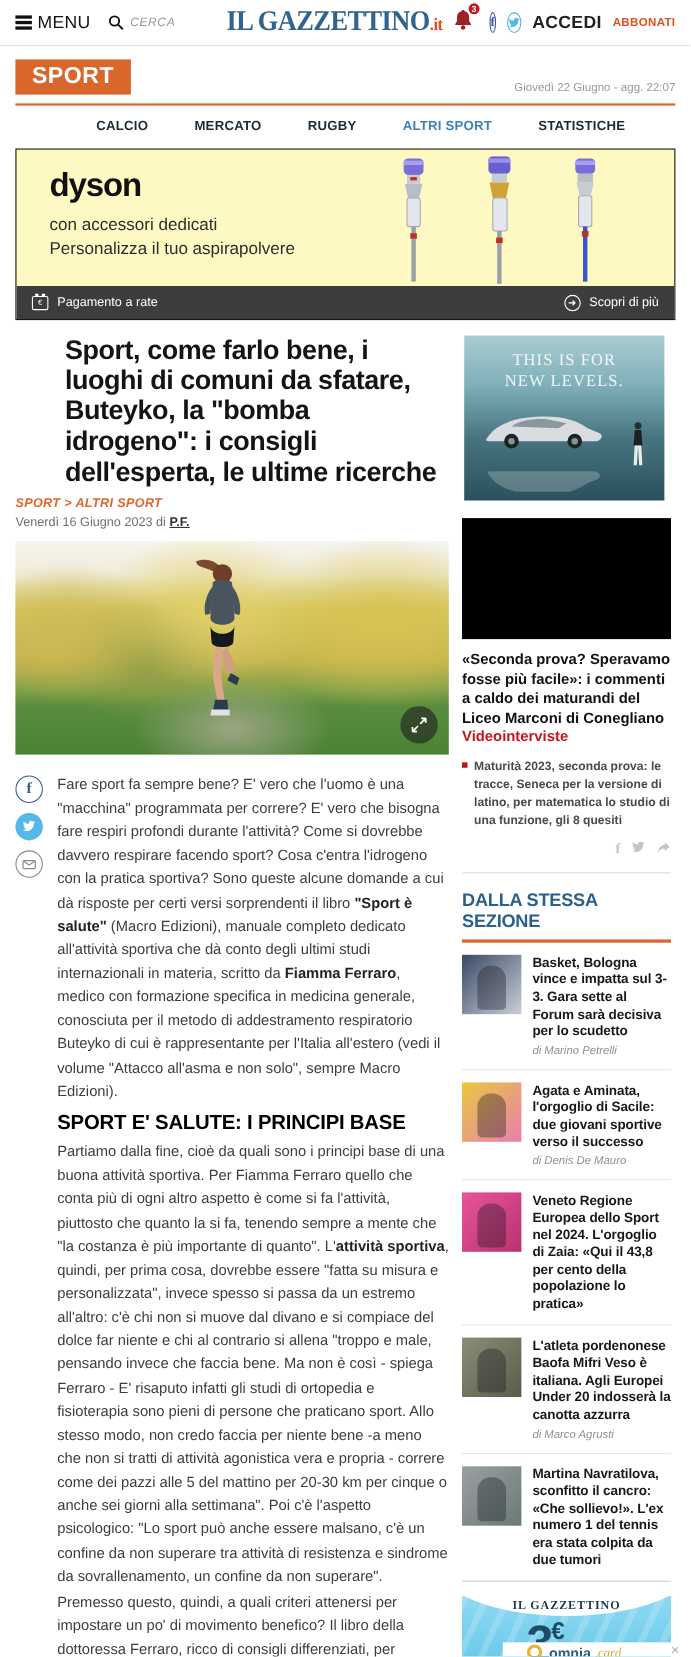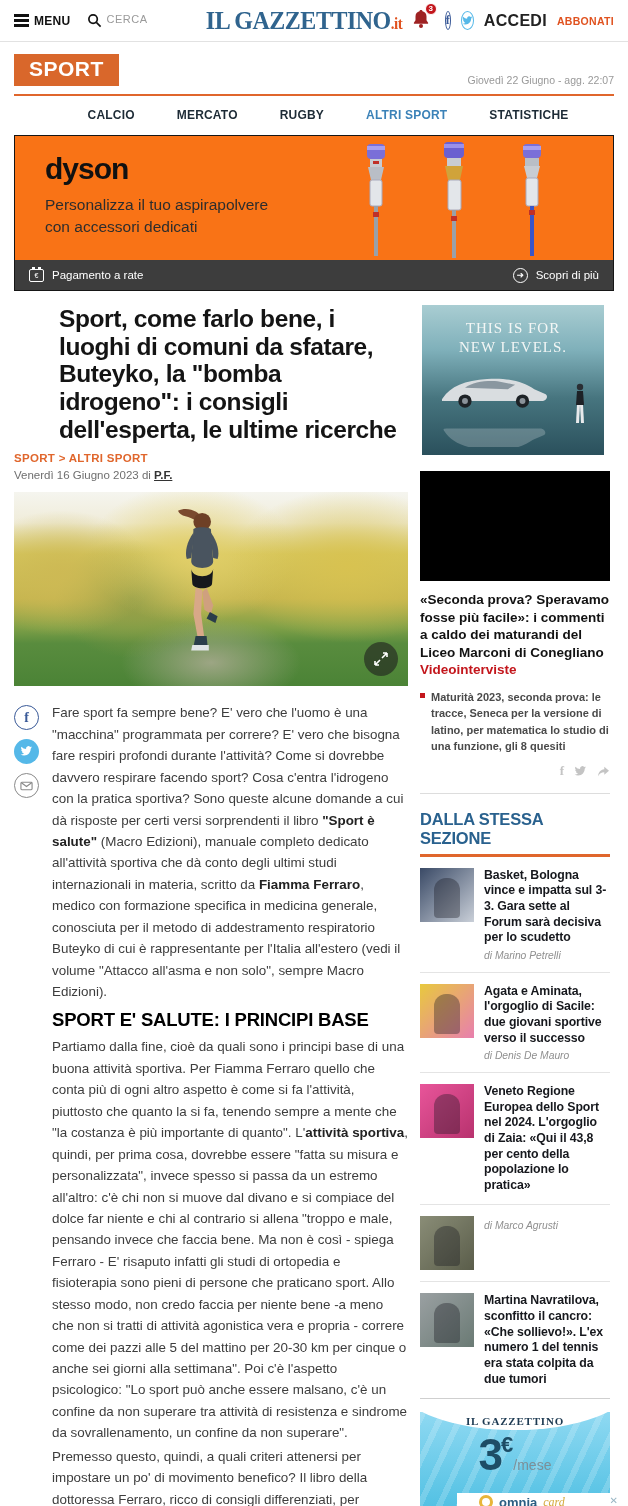--- a/index.html
+++ b/index.html
@@ -6,22 +6,22 @@
   html,body { background:#fff; }
   body { width:628px; height:1506px; overflow:hidden; position:relative;
          font-family:"Liberation Sans", sans-serif; color:#3d3d3d; }
 
   
   .topbar { height:42px; display:flex; align-items:center; padding:0 14px;
             border-bottom:1px solid #e2e2e2; }
   .tb-left { display:flex; align-items:center; gap:16px; width:170px; }
   .menu-btn { display:flex; align-items:center; gap:5px; cursor:pointer; }
   .burger span { display:block; width:15px; height:2.5px; background:#111; margin:2.5px 0; }
-  .menu-lbl { font-size:12px; font-weight:bold; color:#111; letter-spacing:.3px; }
-  .search-btn { display:flex; align-items:flex-start; gap:5px; }
+  .menu-lbl { font-size:16px; font-weight:normal; color:#111; letter-spacing:.3px; }
+  .search-btn { display:flex; align-items:center; gap:5px;font-style:italic; }
   .cerca-lbl { font-size:11px; color:#9a9a9a; letter-spacing:.5px; }
   .logo { flex:1; text-align:center; font-family:"Liberation Serif", serif;
           font-weight:bold; font-size:24px; color:#30648e; letter-spacing:-0.5px;
           transform:scaleY(1.08); white-space:nowrap; }
   .logo .it { color:#e0521f; font-size:15px; }
   .tb-right { display:flex; align-items:center; gap:10px; width:190px; justify-content:flex-end; }
   .bell-wrap { position:relative; margin-right:4px; }
   .bell-badge { position:absolute; top:-5px; right:-6px; background:#c3161c; color:#fff;
                 font-size:8px; font-weight:bold; width:12px; height:12px; border-radius:50%;
                 display:flex; align-items:center; justify-content:center; border:1px solid #fff;}
@@ -39,21 +39,21 @@
   .section-box { background:#d9672b; color:#fff; font-size:21px; font-weight:bold;
                  letter-spacing:.5px; padding:3px 15px 5px; }
   .section-date { font-size:10.5px; color:#999; }
 
   .sub-nav { text-align:center; padding:9px 0 8px; }
   .nav-link { font-size:12px; font-weight:bold; color:#1d2b36; margin:0 7px; letter-spacing:.2px; cursor:pointer;padding-left:28px; }
   .nav-link.active { color:#3b82b8; }
 
   
   .dyson { margin:4px 14px 0; border:1px solid #161616; height:156px; position:relative;
-           background:#f97316; overflow:hidden; }
+           background:#fef9c3; overflow:hidden; }
   .dyson-brand { position:absolute; left:30px; top:16px; font-size:30px; font-weight:bold;
                  color:#111; letter-spacing:-1px; }
   .dyson-tag { position:absolute; left:30px; top:58px; font-size:15.5px; color:#2d2d2d; line-height:1.45; }
   .dyson-vacs { position:absolute; right:60px; top:6px; display:flex; gap:34px; }
   .dyson-bar { position:absolute; left:0; right:0; bottom:0; height:30px; background:#3d3d3d;
                display:flex; align-items:center; justify-content:space-between; padding:0 14px;
                color:#fff; font-size:11.5px; }
   .bar-item { display:flex; align-items:center; gap:8px; }
   .cal-ic { width:15px; height:13px; border:1.2px solid #fff; border-radius:2px; position:relative;
             display:flex; align-items:center; justify-content:center; font-size:7px; color:#fff; }
@@ -62,21 +62,21 @@
   .arrow-circle { width:15px; height:15px; border-radius:50%; border:1.3px solid #fff;
                   display:flex; align-items:center; justify-content:center; font-size:9px; color:#fff; }
 
   
   .main { display:flex; gap:12px; margin:14px 14px 0; }
   .col-left { width:394px; flex:none; }
   .col-right { width:190px; flex:none; }
 
   .art-title { font-size:24.5px; line-height:1.13; font-weight:bold; color:#141414;
                letter-spacing:-0.4px;margin-left:45px; }
-  .breadcrumb { margin-top:9px; font-size:11.5px; font-weight:bold; color:#e0662c; letter-spacing:.3px; }
+  .breadcrumb { margin-top:9px; font-size:11.5px; font-weight:bold; color:#e0662c; letter-spacing:.3px;font-style:italic; }
   .art-date { margin-top:5px; font-size:11.5px; color:#6f6f6f; }
   .art-date b { color:#333;text-decoration:underline; }
 
   .hero { margin-top:11px; width:394px; height:194px; position:relative; overflow:hidden;
           background:
             radial-gradient(ellipse 130px 90px at 12% 42%, rgba(205,185,84,.95) 0%, rgba(205,185,84,0) 70%),
             radial-gradient(ellipse 170px 110px at 85% 38%, rgba(216,194,80,.95) 0%, rgba(216,194,80,0) 70%),
             radial-gradient(ellipse 150px 100px at 45% 32%, rgba(227,208,106,.9) 0%, rgba(227,208,106,0) 70%),
             radial-gradient(ellipse 110px 85px at 30% 55%, rgba(140,155,70,.9) 0%, rgba(140,155,70,0) 70%),
             radial-gradient(ellipse 120px 60px at 50% 88%, rgba(175,173,150,.8) 0%, rgba(175,173,150,0) 75%),
@@ -193,22 +193,22 @@
 <div class="section-row">
   <span class="section-box">SPORT</span>
   <span class="section-date">Giovedì 22 Giugno - agg. 22:07</span>
 </div>
 
 <div class="sub-nav"><span class="nav-link">CALCIO</span><span class="nav-link">MERCATO</span><span class="nav-link">RUGBY</span><span class="nav-link active">ALTRI SPORT</span><span class="nav-link">STATISTICHE</span></div>
 
 <div class="dyson">
   <div class="dyson-brand">dyson</div>
   <div class="dyson-tag">
+    <div>con accessori dedicati</div>
     <div>Personalizza il tuo aspirapolvere</div>
-    <div>con accessori dedicati</div>
   </div>
   <div class="dyson-vacs">
     <svg width="42" height="118" viewBox="0 0 40 118">
       <rect x="11" y="2" width="18" height="15" rx="4" fill="#7a6fd8"></rect>
         <rect x="11" y="4" width="18" height="4" fill="#a89ff0"></rect>
       <rect x="14" y="17" width="12" height="8" fill="#c8ccd2"></rect>
         <rect x="17" y="19" width="6" height="3" fill="#c03028"></rect>
       <path d="M12 25 L28 25 L25 38 L15 38 Z" fill="#b9bec6"></path>
       <rect x="14" y="38" width="12" height="26" rx="2" fill="#e3e6ea" stroke="#aab" stroke-width="1"></rect>
       <rect x="18" y="64" width="4" height="50" fill="#9aa0a8"></rect>
@@ -362,20 +362,21 @@
         </div>
         <div class="ss-item">
           <div class="thumb" style="background: linear-gradient(135deg, rgb(232, 85, 154), rgb(184, 50, 110));"></div>
           <div class="ss-txt">
             <div class="ss-title">Veneto Regione Europea dello Sport nel 2024. L'orgoglio di Zaia: «Qui il 43,8 per cento della popolazione lo pratica»</div>
           </div>
         </div>
         <div class="ss-item">
           <div class="thumb" style="background: linear-gradient(135deg, rgb(138, 141, 119), rgb(90, 93, 74));"></div>
           <div class="ss-txt">
+            <div class="ss-title">L'atleta pordenonese Baofa Mifri Veso è italiana. Agli Europei Under 20 indosserà la canotta azzurra</div>
             <div class="ss-author">di Marco Agrusti</div>
           </div>
         </div>
         <div class="ss-item">
           <div class="thumb" style="background: linear-gradient(135deg, rgb(154, 160, 162), rgb(106, 122, 116));"></div>
           <div class="ss-txt">
             <div class="ss-title">Martina Navratilova, sconfitto il cancro: «Che sollievo!». L'ex numero 1 del tennis era stata colpita da due tumori</div>
           </div>
         </div>
       </div>

